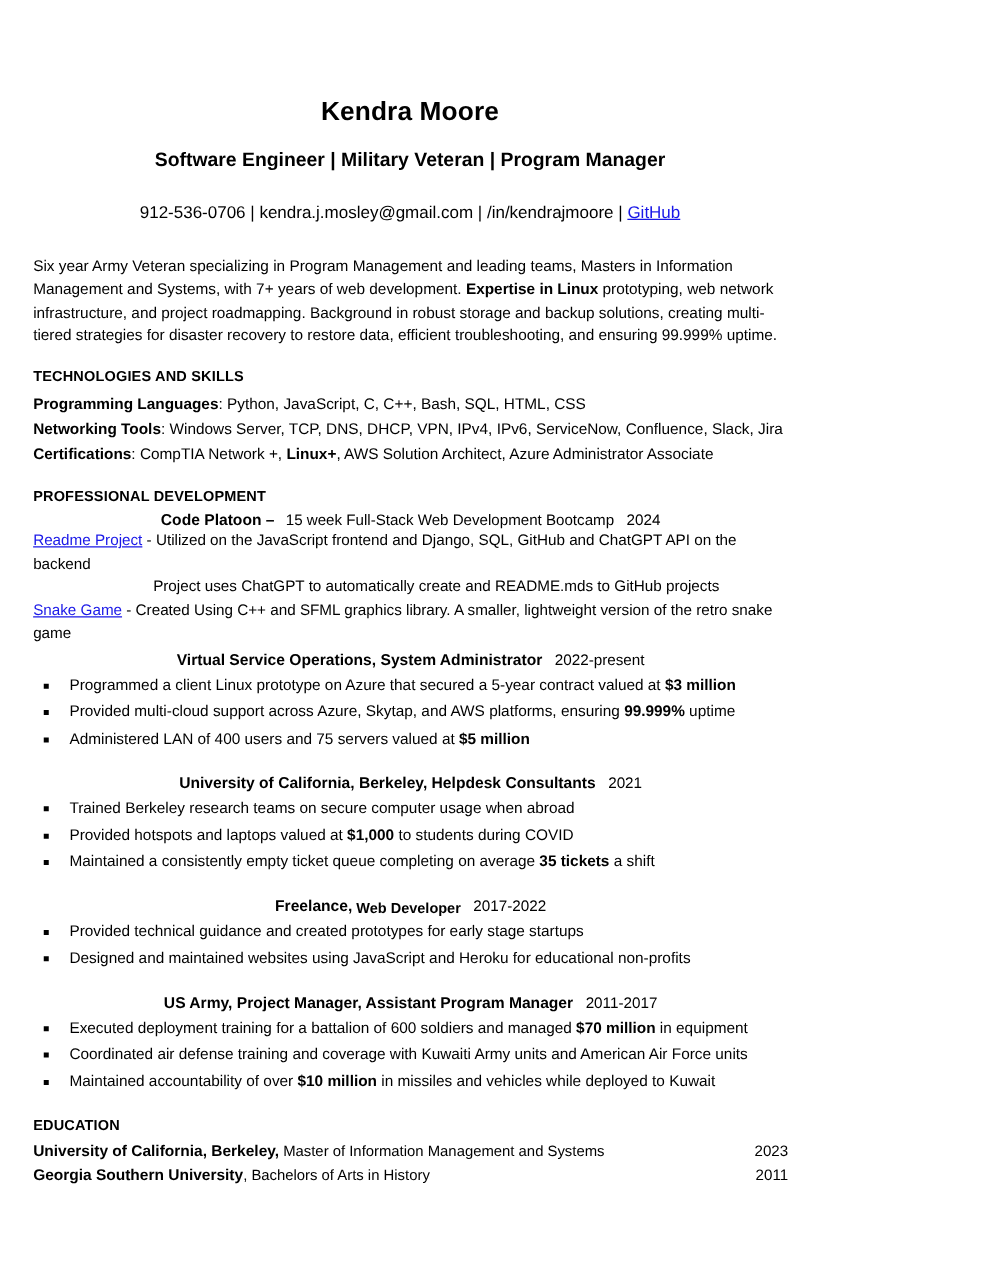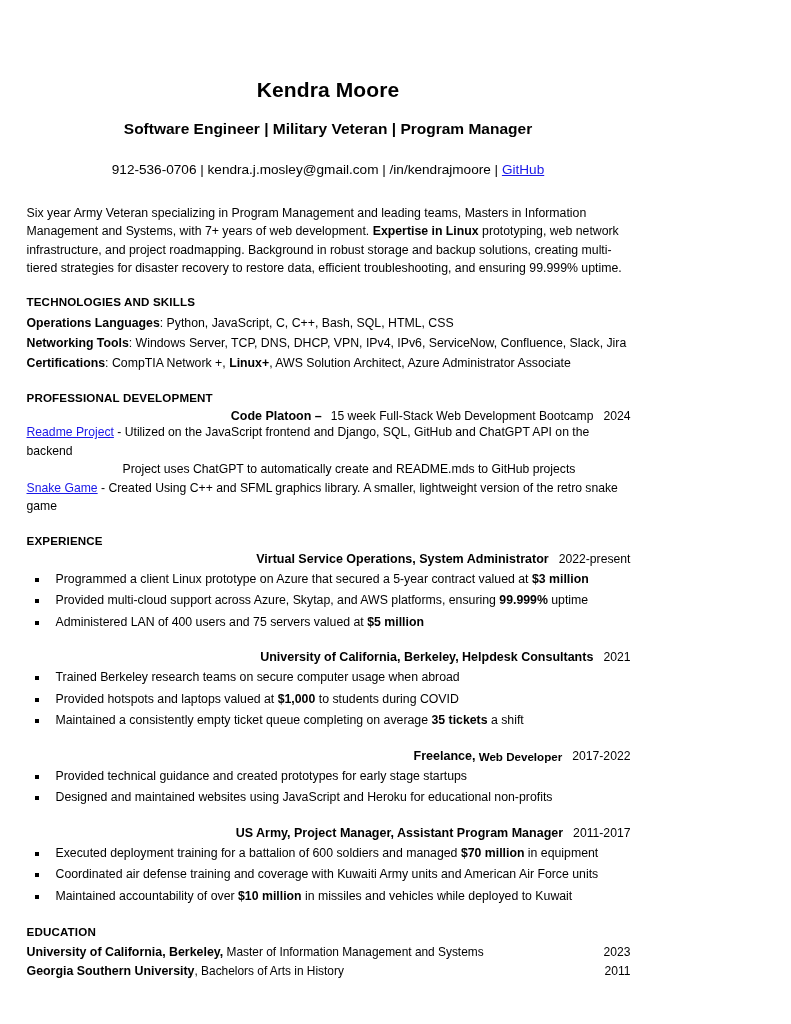--- a/index.html
+++ b/index.html
@@ -76,21 +76,21 @@
 
   .skill-line {
     font-size: 12.3px;
     line-height: 20px;
   }
   .skill-line b { font-weight: bold; }
 
   
   .entry-row {
     display: flex;
-    justify-content: flex-end;
+    justify-content: center;
     align-items: baseline;
     font-size: 12.5px;
   }
   .entry-row .left { font-weight: bold; }
   .entry-row .right {
     font-weight: normal;
     font-size: 12.2px;
     white-space: nowrap;
     padding-left: 10px;
   }
@@ -185,39 +185,38 @@
       <span class="lnk">GitHub</span>
     </div>
   </div>
 
   <div class="body-wrap">
 
     <div class="summary"><span>Six year Army Veteran specializing in Program Management and leading teams, Masters in Information Management and Systems, with 7+ years of web development. </span><b>Expertise in Linux</b><span> prototyping, web network infrastructure, and project roadmapping. Background in robust storage and backup solutions, creating multi-tiered strategies for disaster recovery to restore data, efficient troubleshooting, and ensuring 99.999% uptime.</span></div>
 
     <div class="sec-title">TECHNOLOGIES AND SKILLS</div>
 
-    <div class="skill-line"><b>Operations Languages</b><span>: Python, JavaScript, C, C++, Bash, SQL, HTML, CSS</span></div>
+    <div class="skill-line"><b>Programming Languages</b><span>: Python, JavaScript, C, C++, Bash, SQL, HTML, CSS</span></div>
 
     <div class="skill-line"><b>Networking Tools</b><span>: Windows Server, TCP, DNS, DHCP, VPN, IPv4, IPv6, ServiceNow, Confluence, Slack, Jira</span></div>
 
     <div class="skill-line"><b>Certifications</b><span>: CompTIA Network +, </span><b>Linux+</b><span>, AWS Solution Architect, Azure Administrator Associate</span></div>
 
     <div class="sec-title">PROFESSIONAL DEVELOPMENT</div>
 
     <div class="entry-row pd-row">
       <div class="left"><span>Code Platoon  –</span><span class="sub">15 week Full-Stack Web Development Bootcamp</span></div>
       <div class="right">2024</div>
     </div>
 
     <div class="proj-line"><span class="lnk">Readme Project</span><span> - Utilized on the JavaScript frontend and Django, SQL, GitHub and ChatGPT API on the  backend</span></div>
     <div class="proj-cont">Project uses ChatGPT to automatically create and README.mds to GitHub projects</div>
 
     <div class="proj-line"><span class="lnk">Snake Game</span><span> - Created Using C++ and SFML graphics library. A smaller, lightweight  version of the retro snake game</span></div>
 
-    <div class="sec-title">EXPERIENCE</div>
 
     <div class="job-block">
       <div class="entry-row job-head first">
         <div class="left job-title-mixed"><span>Virtual Service Operations, System Administrator</span><span class="small"></span></div>
         <div class="right">2022-present</div>
       </div>
       <ul class="bullets">
         <li><span>Programmed a client Linux prototype on Azure that secured a 5-year contract valued at </span><b>$3 million</b><span></span></li>
         <li><span>Provided multi-cloud support across Azure, Skytap, and AWS platforms, ensuring </span><b>99.999%</b><span> uptime</span></li>
         <li><span>Administered LAN of 400 users and 75 servers valued at </span><b>$5 million</b><span></span></li>

